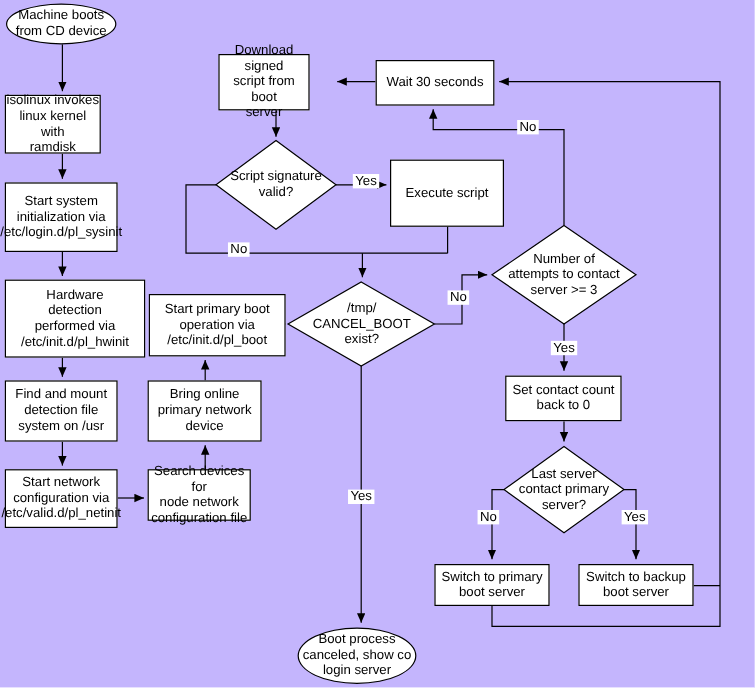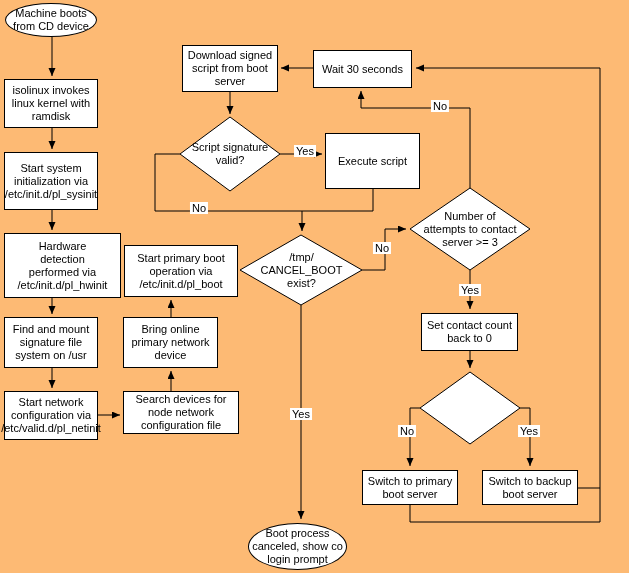--- a/index.html
+++ b/index.html
@@ -1,20 +1,20 @@
 <!DOCTYPE html>
 <html><head>
 <meta charset="utf-8">
 <style>
   html, body { margin: 0; padding: 0; background: #ffffff; }
   .stage {
     position: relative;
     width: 629px;
     height: 573px;
-    background: #fdba74;
+    background: #c4b5fd;
     font-family: "Liberation Sans", sans-serif;
     font-size: 11px;
     color: #000000;
     overflow: hidden;
   }
   svg.wires { position: absolute; left: 0; top: 0; }
   .node {
     position: absolute;
     box-sizing: border-box;
     border: 1px solid #000000;
@@ -87,70 +87,73 @@
       <polygon points="301,235 362,270 301,305 240,270"></polygon>
       <polygon points="470,188 530,229 470,270 410,229"></polygon>
       <polygon points="470,372 520,408 470,444 420,408"></polygon>
     </g>
   </svg>
 
   <div class="node ellipse" style="left:5px;top:3px;width:92px;height:34px">Machine boots
 from CD device</div>
   <div class="node ellipse" style="left:248px;top:523px;width:99px;height:47px">Boot process
 canceled, show co
-login prompt</div>
+login server</div>
 
-  <div class="node" style="left:4px;top:79px;width:94px;height:49px">isolinux invokes
+  <div class="node" style="left:4px;top:79px;width:80px;height:49px">isolinux invokes
 linux kernel with
 ramdisk</div>
   <div class="node" style="left:4px;top:152px;width:94px;height:58px">Start system
 initialization via
-/etc/init.d/pl_sysinit</div>
+/etc/login.d/pl_sysinit</div>
   <div class="node" style="left:4px;top:233px;width:117px;height:65px">Hardware
 detection
 performed via
 /etc/init.d/pl_hwinit</div>
   <div class="node" style="left:4px;top:317px;width:94px;height:51px">Find and mount
-signature file
+detection file
 system on /usr</div>
   <div class="node" style="left:4px;top:391px;width:94px;height:49px">Start network
 configuration via
 /etc/valid.d/pl_netinit</div>
 
-  <div class="node" style="left:123px;top:391px;width:116px;height:43px">Search devices for
+  <div class="node" style="left:123px;top:391px;width:86px;height:43px">Search devices for
 node network
 configuration file</div>
   <div class="node" style="left:123px;top:317px;width:95px;height:51px">Bring online
 primary network
 device</div>
   <div class="node" style="left:124px;top:245px;width:114px;height:52px">Start primary boot
 operation via
 /etc/init.d/pl_boot</div>
 
-  <div class="node" style="left:182px;top:45px;width:96px;height:47px">Download signed
+  <div class="node" style="left:182px;top:45px;width:76px;height:47px">Download signed
 script from boot
 server</div>
   <div class="node" style="left:325px;top:133px;width:95px;height:56px">Execute script</div>
   <div class="node" style="left:313px;top:50px;width:99px;height:38px">Wait 30 seconds</div>
 
   <div class="node" style="left:421px;top:313px;width:97px;height:38px">Set contact count
 back to 0</div>
   <div class="node" style="left:362px;top:470px;width:96px;height:35px">Switch to primary
 boot server</div>
   <div class="node" style="left:482px;top:470px;width:96px;height:35px">Switch to backup
 boot server</div>
 
   <div class="dtext" style="left:254px;top:248px;width:95px;height:44px">/tmp/
 CANCEL_BOOT
 exist?</div>
   <div class="dtext" style="left:182px;top:133px;width:96px;height:42px">Script signature
 valid?</div>
   <div class="dtext" style="left:412px;top:207px;width:116px;height:44px">Number of
 attempts to contact
 server &gt;= 3</div>
+  <div class="dtext" style="left:420px;top:387px;width:100px;height:42px">Last server
+contact primary
+server?</div>
 
   <div class="elabel" style="left:305px;top:151px">Yes</div>
   <div class="elabel" style="left:199px;top:208px">No</div>
   <div class="elabel" style="left:382px;top:248px">No</div>
   <div class="elabel" style="left:301px;top:414px">Yes</div>
   <div class="elabel" style="left:440px;top:106px">No</div>
   <div class="elabel" style="left:470px;top:290px">Yes</div>
   <div class="elabel" style="left:407px;top:431px">No</div>
   <div class="elabel" style="left:529px;top:431px">Yes</div>
 

